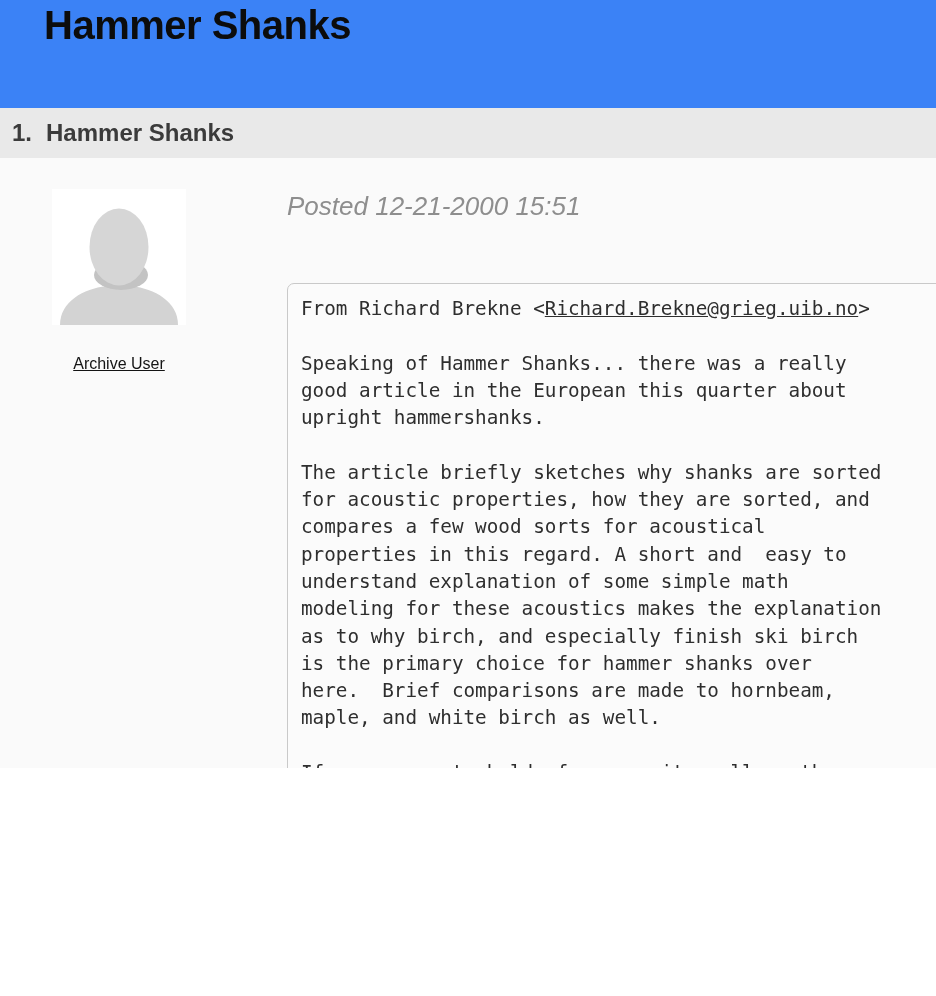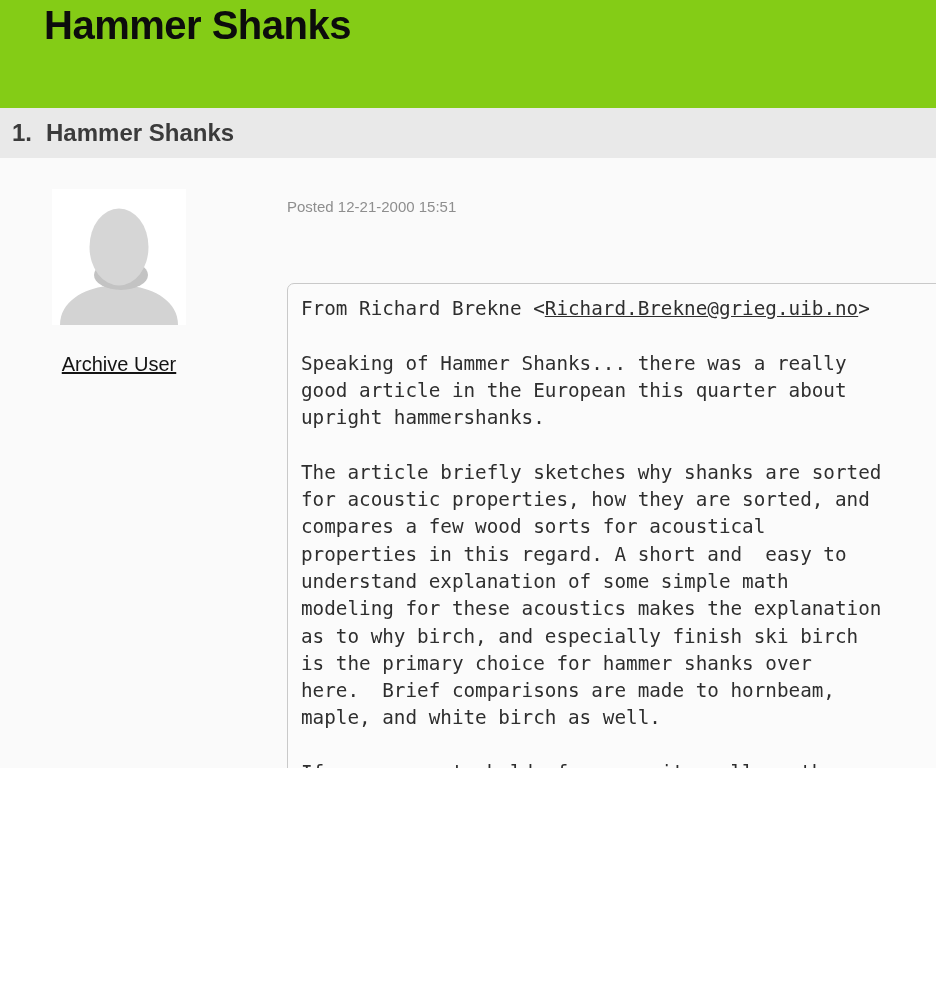--- a/index.html
+++ b/index.html
@@ -6,21 +6,21 @@
   html, body { width: 936px; height: 996px; }
   body {
     font-family: "Liberation Sans", sans-serif;
     background: #ffffff;
     overflow: hidden;
   }
   .screen {
     position: relative;
     width: 936px;
     height: 768px;
-    background: #84cc16;
+    background: #3b82f6;
     overflow: hidden;
   }
   .page-title {
     position: absolute;
     left: 44px;
     top: 1px;
     font-size: 40px;
     font-weight: 700;
     letter-spacing: -0.5px;
     color: #0c0c0c;
@@ -58,33 +58,34 @@
     background: #ffffff;
     overflow: hidden;
   }
   .avatar svg { display: block; width: 134px; height: 136px; }
   .author-link {
     position: absolute;
     left: 52px;
     top: 194px;
     width: 134px;
     text-align: center;
-    font-size: 20px;
+    font-size: 16px;
     line-height: 24px;
     color: #141414;
     text-decoration: underline;
     cursor: pointer;
   }
   .posted {
     position: absolute;
     left: 287px;
     top: 37px;
-    font-size: 15px;
+    font-size: 26px;
     line-height: 23px;
     color: #8e8e8e;
+    font-style: italic;
   }
   .message-box {
     position: absolute;
     left: 287px;
     top: 125px;
     width: 700px;
     height: 707px;
     background: #fbfbfb;
     border: 1px solid #c9c9c9;
     border-radius: 7px;

